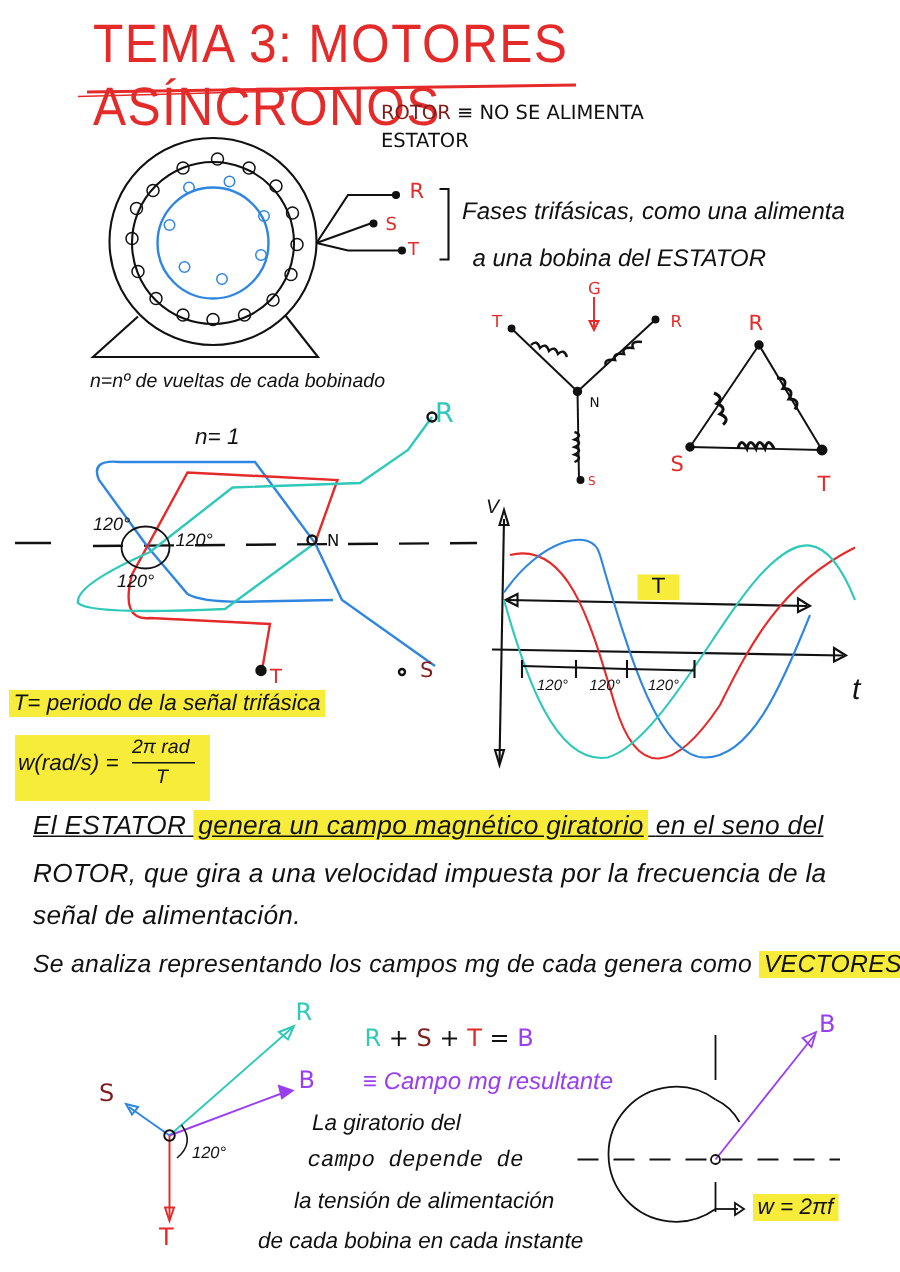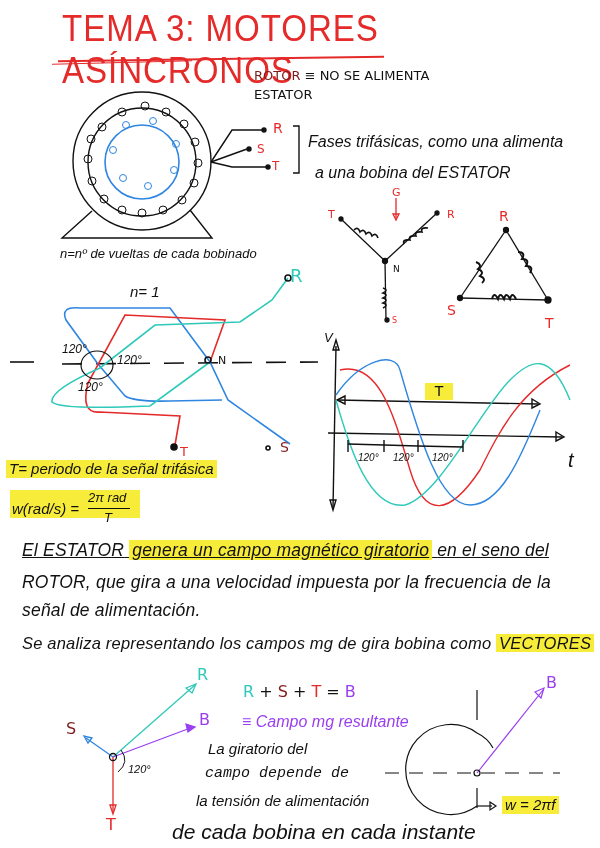--- a/index.html
+++ b/index.html
@@ -195,21 +195,21 @@
 <div class="abs txt hand" style="left:130px;top:283px;font-size:15px;">n= 1</div>
 <div class="abs small hand" style="left:62px;top:342px;font-size:12px;">120°</div>
 <div class="abs small hand" style="left:117px;top:353px;font-size:12px;">120°</div>
 <div class="abs small hand" style="left:78px;top:380px;font-size:12px;">120°</div>
 <div class="abs txt cyan" style="left:290px;top:265px;font-size:18px;">R</div>
 <div class="abs txt blue" style="left:280px;top:439px;font-size:14px;">S</div>
 <div class="abs txt red" style="left:180px;top:444px;font-size:13px;">T</div>
 <div class="abs small" style="left:218px;top:354px;">N</div>
 
 <div class="abs txt hand hl" style="left:6px;top:460px;font-size:15px;">T= periodo de la señal trifásica</div>
-<div class="abs hl" style="left:10px;top:490px;height:28px;width:124px;">
+<div class="abs hl" style="left:10px;top:490px;height:44px;width:124px;">
   <span class="abs hand" style="left:2px;top:10px;font-size:15px;white-space:nowrap;">w(rad/s) =</span>
   <span class="abs hand" style="left:78px;top:0px;font-size:13px;white-space:nowrap;">2π rad</span>
   <span class="abs" style="left:78px;top:18px;width:42px;height:1px;background:#111;"></span>
   <span class="abs hand" style="left:94px;top:20px;font-size:13px;">T</span>
 </div>
 
 <div class="abs txt hand" style="left:324px;top:330px;font-size:13px;">V</div>
 <div class="abs txt hand" style="left:568px;top:448px;font-size:20px;">t</div>
 <div class="abs txt hl" style="left:425px;top:383px;font-size:14px;width:22px;text-align:center;">T</div>
 <div class="abs small hand" style="left:358px;top:452px;font-size:10px;">120°</div>
@@ -217,21 +217,21 @@
 <div class="abs small hand" style="left:432px;top:452px;font-size:10px;">120°</div>
 
 <div class="abs txt hand para" style="top:540px;text-decoration:underline;">
   <span>El ESTATOR</span>
   <span class="hl">genera un campo magnético giratorio</span>
   <span>en el seno del</span>
 </div>
 <div class="abs txt hand para" style="top:572px;">ROTOR, que gira a una velocidad impuesta por la frecuencia de la</div>
 <div class="abs txt hand para" style="top:600px;">señal de alimentación.</div>
 <div class="abs txt hand para" style="top:634px;font-size:16.5px;">
-  <span>Se analiza representando los campos mg de gira bobina como</span>
+  <span>Se analiza representando los campos mg de cada genera como</span>
   <span class="hl">VECTORES</span>
 </div>
 
 <div class="abs txt cyan" style="left:197px;top:665px;font-size:16px;">R</div>
 <div class="abs txt blue" style="left:66px;top:719px;font-size:16px;">S</div>
 <div class="abs txt red" style="left:106px;top:815px;font-size:16px;">T</div>
 <div class="abs txt purple" style="left:199px;top:710px;font-size:16px;">B</div>
 <div class="abs small hand" style="left:128px;top:763px;font-size:11px;">120°</div>
 
 <div class="abs txt" style="left:243px;top:682px;font-size:16px;">
@@ -241,16 +241,16 @@
   <span>+</span>
   <span class="red">T</span>
   <span>=</span>
   <span class="purple">B</span>
 </div>
 <div class="abs txt hand purple" style="left:242px;top:712px;font-size:16px;">≡ Campo mg resultante</div>
 
 <div class="abs txt hand" style="left:208px;top:740px;font-size:15px;">La giratorio del</div>
 <div class="abs txt hand" style="left:205px;top:765px;font-size:15px;font-family:Liberation Mono, monospace;">campo depende de</div>
 <div class="abs txt hand" style="left:196px;top:792px;font-size:15px;">la tensión de alimentación</div>
-<div class="abs txt hand" style="left:172px;top:819px;font-size:21px;">de cada bobina en cada instante</div>
+<div class="abs txt hand" style="left:172px;top:819px;font-size:15px;">de cada bobina en cada instante</div>
 
 <div class="abs txt purple" style="left:546px;top:673px;font-size:16px;">B</div>
 <div class="abs txt hand hl" style="left:502px;top:796px;font-size:15px;">w = 2πf</div>
 
 </body></html>

